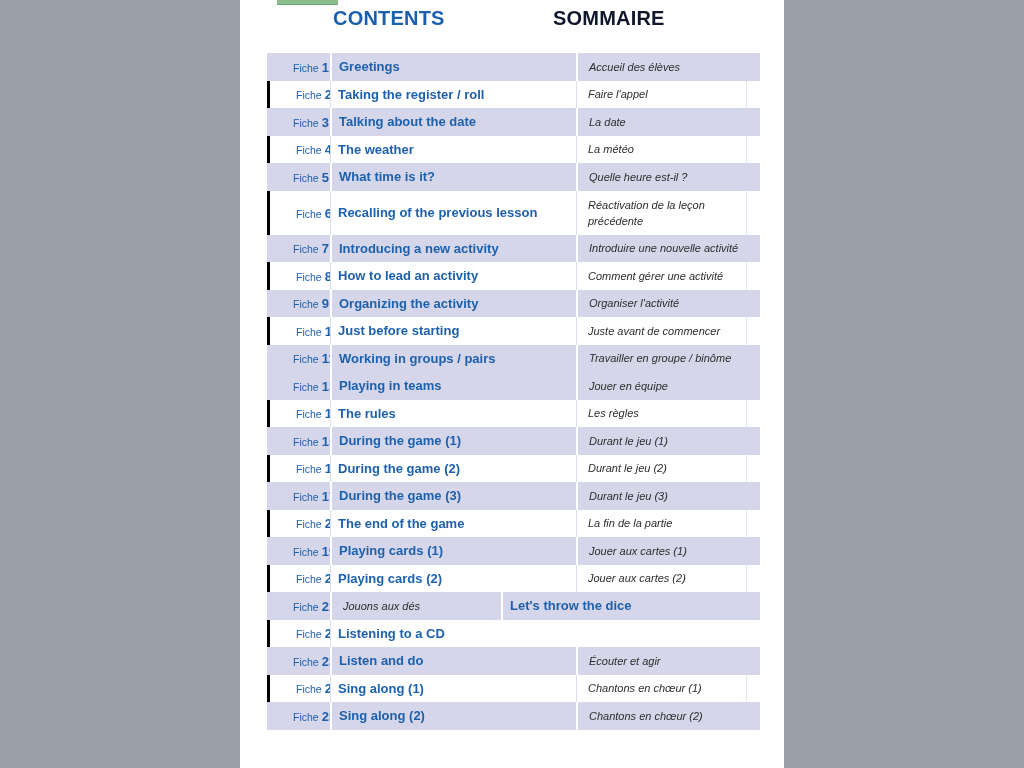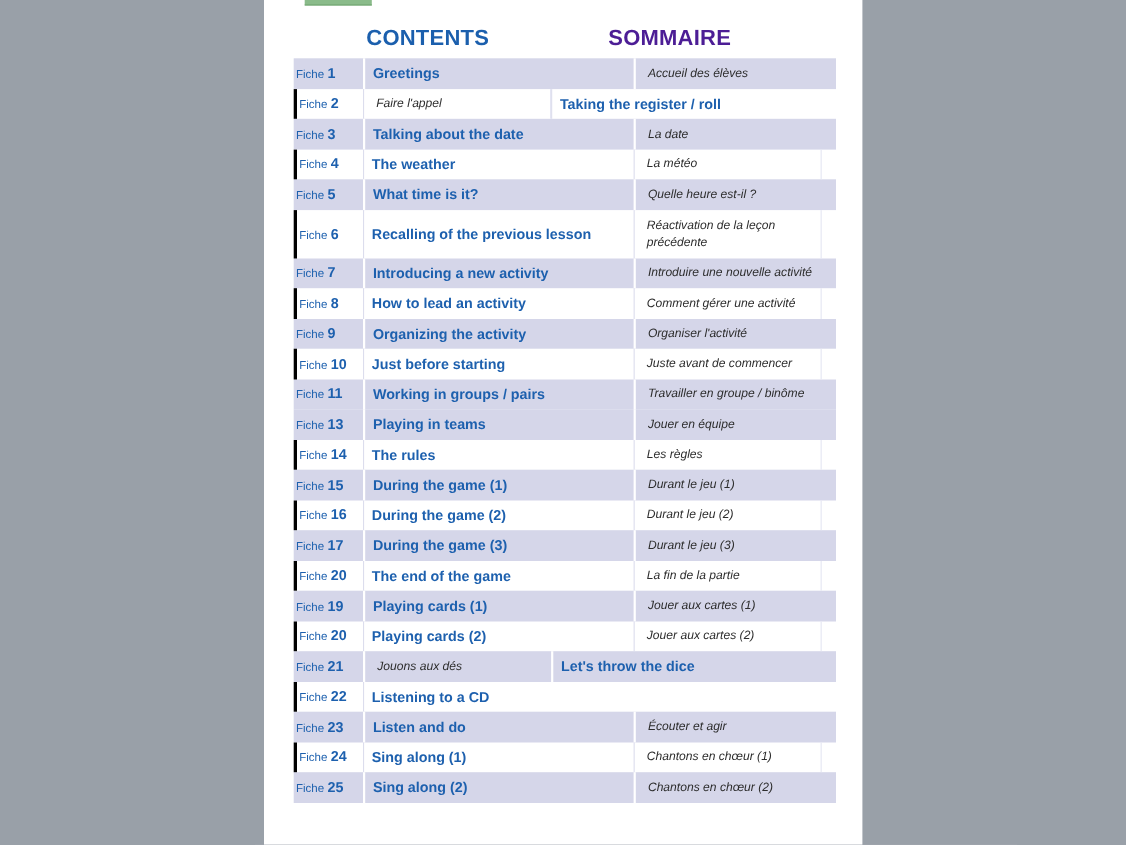--- a/index.html
+++ b/index.html
@@ -28,34 +28,34 @@
     position: absolute;
     left: 37px;
     top: 0;
     width: 61px;
     height: 4px;
     background: #8abb8a;
     border-bottom: 1px solid #72a672;
   }
   .header {
     position: absolute;
-    top: 24px;
+    top: 7px;
     left: 0;
     width: 100%;
     height: 24px;
   }
   .h-contents, .h-sommaire {
     position: absolute;
     font-size: 20px;
     font-weight: bold;
     letter-spacing: 0.2px;
     white-space: nowrap;
   }
   .h-contents { left: 93px; color: #1b5fad; }
-  .h-sommaire { left: 313px; color: #4c1d95; }
+  .h-sommaire { left: 313px; color: #0f172a; }
 
   .toc {
     position: absolute;
     left: 27px;
     top: 53px;
     width: 493px;
   }
   .row {
     display: flex;
     height: 27.5px;
@@ -63,21 +63,21 @@
   .row.tall { height: 44px; }
   .row.shaded { background: #d5d6e9; }
   .cell {
     box-sizing: border-box;
     display: flex;
     align-items: center;
     overflow: hidden;
   }
   .c-fiche {
     width: 63px;
-    padding-left: 2px;
+    padding-left: 26px;
   }
   .c-en {
     width: 246px;
     padding-left: 7px;
     font-size: 13px;
     font-weight: bold;
     color: #1d60ae;
     white-space: nowrap;
   }
   .c-fr {
@@ -123,22 +123,22 @@
     <div class="cell c-fiche">
       <span class="fiche-line"><span class="fiche-word">Fiche</span><span class="fiche-num">1</span></span>
     </div>
     <div class="cell c-en">Greetings</div>
     <div class="cell c-fr">Accueil des élèves</div>
   </div>
         <div class="row">
     <div class="cell c-fiche">
       <span class="fiche-line"><span class="fiche-word">Fiche</span><span class="fiche-num">2</span></span>
     </div>
+    <div class="cell c-en">Taking the register / roll</div>
     <div class="cell c-fr">Faire l'appel</div>
-    <div class="cell c-en">Taking the register / roll</div>
   </div>
         <div class="row shaded">
     <div class="cell c-fiche">
       <span class="fiche-line"><span class="fiche-word">Fiche</span><span class="fiche-num">3</span></span>
     </div>
     <div class="cell c-en">Talking about the date</div>
     <div class="cell c-fr">La date</div>
   </div>
         <div class="row">
     <div class="cell c-fiche">

